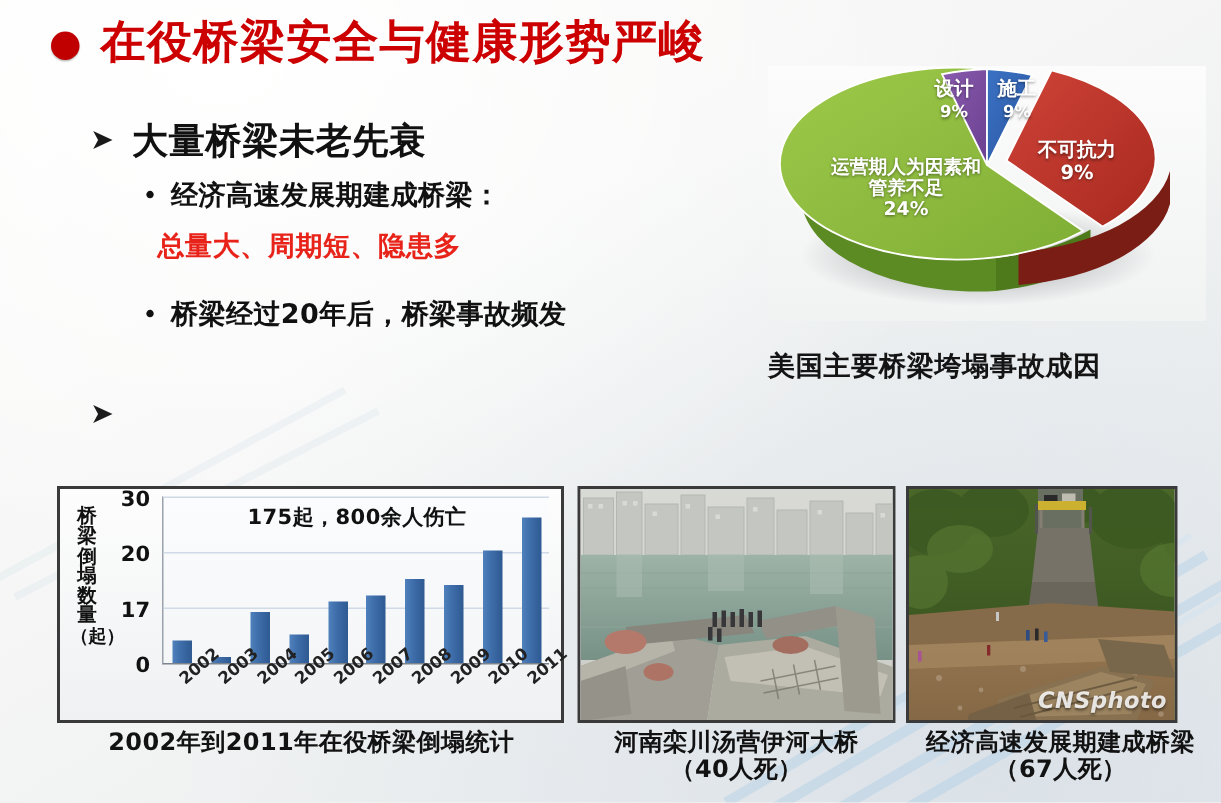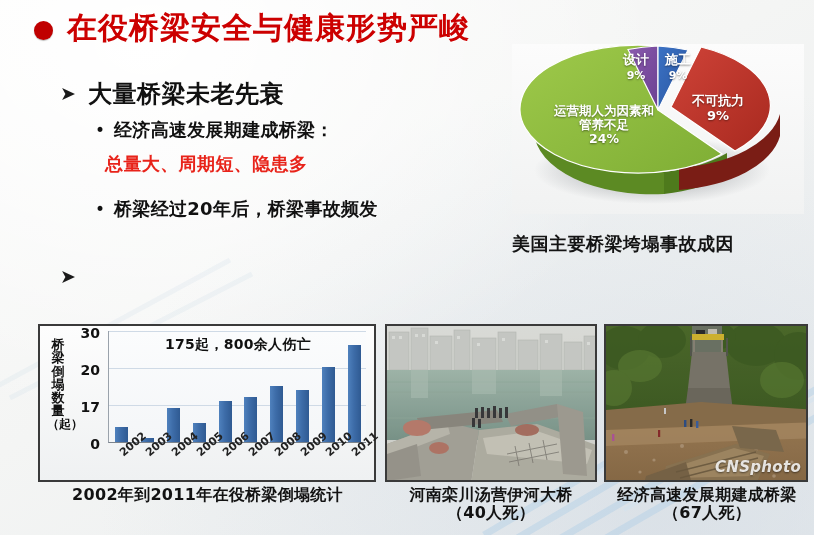--- a/index.html
+++ b/index.html
@@ -43,21 +43,21 @@
             background:linear-gradient(180deg,#fcfcfc,#f1f2f2);}
   .pie-caption{position:absolute;left:512px;top:232px;width:292px;text-align:left;
                font-size:18px;font-weight:bold;color:#141414;letter-spacing:.5px;}
   .slice-lbl{position:absolute;color:#fff;font-weight:bold;text-align:center;line-height:1.12;
              text-shadow:0 1px 2px rgba(0,0,0,.45);pointer-events:none;}
 
   
   .panel{position:absolute;border:2px solid #3a3a3a;background:#fff;box-sizing:border-box;}
   #chart-panel{left:38px;top:324px;width:338px;height:158px;background:linear-gradient(180deg,#fdfdfd,#eff1f2);}
   #photo1-panel{left:385px;top:324px;width:212px;height:158px;overflow:hidden;}
-  #photo2-panel{left:604px;top:324px;width:204px;height:158px;overflow:hidden;}
+  #photo2-panel{left:604px;top:324px;width:181px;height:158px;overflow:hidden;}
   .cap{position:absolute;text-align:center;font-size:16px;font-weight:bold;color:#121212;line-height:1.15;letter-spacing:.3px;}
   #cap1{left:30px;top:486px;width:355px;}
   #cap2{left:385px;top:486px;width:212px;}
   #cap3{left:600px;top:486px;width:214px;}
 
   .axis-title{position:absolute;left:47px;top:338px;width:22px;font-size:13px;font-weight:bold;
               color:#111;line-height:1.02;text-align:center;}
   .ytick{position:absolute;font-size:14px;font-weight:bold;color:#111;text-align:right;width:26px;}
   .plot{position:absolute;left:108px;top:331px;width:258px;height:112px;
         border-left:1.5px solid #9aa2ab;border-bottom:1.5px solid #7b838c;box-sizing:border-box;

